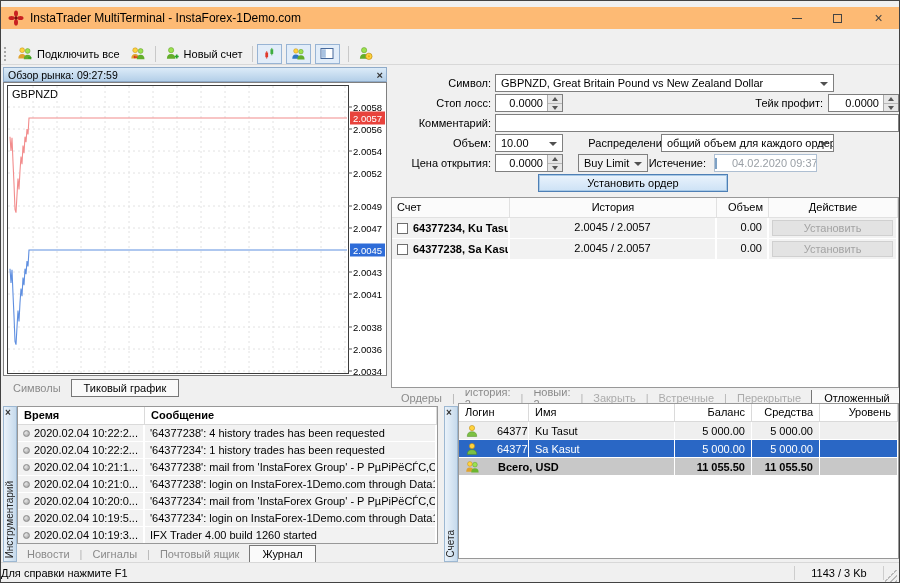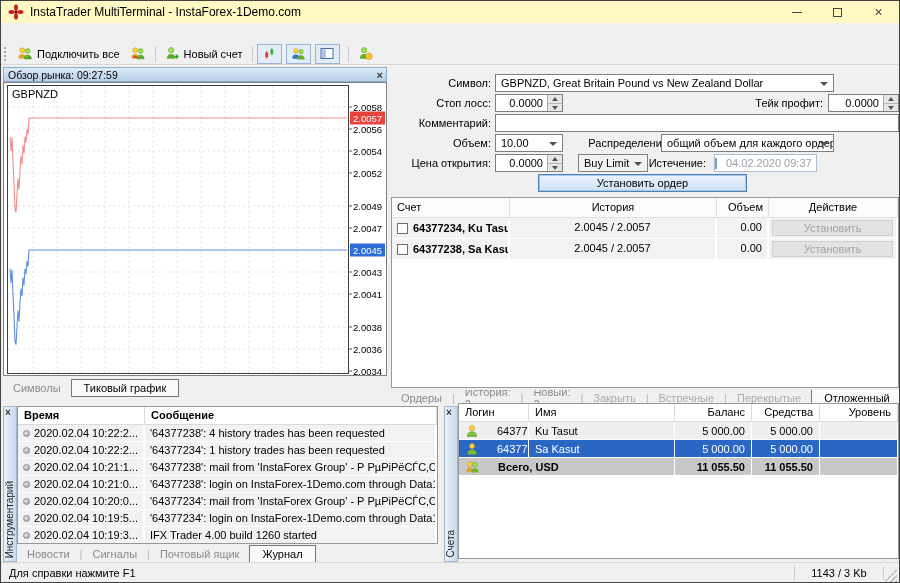--- a/index.html
+++ b/index.html
@@ -1,20 +1,20 @@
 <!DOCTYPE html>
 <html><head>
 <meta charset="utf-8">
 <style>
   html,body{margin:0;padding:0;background:#9a9a9a;}
   *{box-sizing:border-box;}
   .win{position:relative;width:900px;height:583px;background:#f0f0f0;border:1px solid #424242;
        font-family:"Liberation Sans",sans-serif;font-size:11px;color:#000;overflow:hidden;}
   
-  .titlebar{position:absolute;left:0;top:0;width:100%;height:22px;background:#fef9c3;display:flex;align-items:center;}
+  .titlebar{position:absolute;left:0;top:6px;width:100%;height:22px;background:#fdba74;display:flex;align-items:center;}
   .app-logo{margin:0 2px 0 7px;width:16px;height:16px;}
   .title-text{margin-left:4px;font-size:12px;}
   .win-btns{position:absolute;right:0;top:0;height:22px;display:flex;}
   .win-btn{width:41px;height:22px;display:flex;align-items:center;justify-content:center;}
   .glyph-min{width:10px;height:1px;background:#444;}
   .glyph-max{width:9px;height:9px;border:1px solid #444;}
   .glyph-close{font-size:14px;color:#444;line-height:10px;}
   
   .menubar{position:absolute;left:0;top:22px;width:100%;height:20px;background:#f0f0f0;display:flex;align-items:center;padding-left:3px;border-bottom:1px solid #e6e6e6;}
   .menu-item{padding:2px 10px 3px 10px;}
@@ -39,24 +39,24 @@
   .flabel{position:absolute;text-align:right;line-height:18px;}
   .ctrl{position:absolute;height:18px;border:1px solid #7f7f7f;background:#fff;padding:1px 5px;line-height:14px;overflow:hidden;white-space:nowrap;}
   .combo{padding-right:18px;}
   .chev{position:absolute;right:5px;top:7px;width:0;height:0;border-left:4px solid transparent;border-right:4px solid transparent;border-top:4px solid #505050;}
   .spinfield{padding-right:19px;text-align:right;}
   .spin-ud{position:absolute;right:0;top:0;bottom:0;width:15px;border-left:1px solid #ababab;display:flex;flex-direction:column;}
   .spin-ud div{flex:1;background:#e6e6e6;position:relative;}
   .spin-ud div:first-child{border-bottom:1px solid #b8b8b8;}
   .tri-up::after{content:"";position:absolute;left:4px;top:2px;border-left:3px solid transparent;border-right:3px solid transparent;border-bottom:4px solid #555;}
   .tri-dn::after{content:"";position:absolute;left:4px;top:2px;border-left:3px solid transparent;border-right:3px solid transparent;border-top:4px solid #555;}
-  .datefield{display:flex;align-items:center;gap:9px;padding:1px 0;color:#9aa0a6;}
+  .datefield{display:flex;align-items:center;gap:15px;padding:1px 0;color:#9aa0a6;}
   .datebox{width:11px;height:11px;border:1px solid #7ea1c4;background:#fff;}
   .calbtn{margin-left:auto;display:flex;align-items:center;gap:2px;}
-  .submit-btn{position:absolute;left:537px;top:173px;width:209px;height:18px;background:linear-gradient(#eaf3fc,#cde2f6);
+  .submit-btn{position:absolute;left:537px;top:173px;width:190px;height:18px;background:linear-gradient(#eaf3fc,#cde2f6);
               border:1px solid #4e7fb5;box-shadow:inset 0 0 0 1px #a6c8e6;text-align:center;line-height:16px;}
   
   .otable{position:absolute;left:390px;top:196px;width:508px;height:191px;background:#fff;border:1px solid #989898;overflow:hidden;}
   .o-hrow{display:grid;grid-template-columns:118px 207px 52px 1fr;height:20px;background:#fbfbfb;border-bottom:1px solid #e1e1e1;}
   .o-hcell{padding:3px 5px;border-right:1px solid #e1e1e1;overflow:hidden;}
   .o-row{display:grid;grid-template-columns:118px 207px 52px 1fr;height:20px;margin-bottom:1px;}
   .o-cell{background:#f2f2f2;padding:3px 5px;border-right:2px solid #fff;white-space:nowrap;overflow:hidden;}
   .o-acct{font-weight:bold;display:flex;align-items:center;gap:5px;}
   .cbx{width:11px;height:11px;border:1px solid #6e6e6e;background:#fff;flex:0 0 auto;}
   .o-btn{margin:1px 2px;background:#e3e3e3;color:#a3a3a3;text-align:center;line-height:15px;border:1px solid #d0d0d0;height:16px;}
@@ -79,21 +79,21 @@
   .a-hcell{padding:2px 6px;border-right:1px solid #dadada;overflow:hidden;}
   .a-hcell.num{text-align:right;}
   .a-row{display:grid;grid-template-columns:70px 146px 77px 68px 1fr;height:18px;}
   .a-cell{padding:2px 6px;border-right:1px solid #fff;border-bottom:1px solid #fff;white-space:nowrap;overflow:hidden;display:flex;align-items:center;gap:18px;}
   .a-cell.num{justify-content:flex-end;}
   .a-row.plain .a-cell{background:#efefef;}
   .a-row.sel .a-cell{background:#2a67c5;color:#fff;}
   .a-row.total .a-cell{background:#c8c8c8;font-weight:bold;}
   
   .statusbar{position:absolute;left:0;top:561px;width:100%;height:21px;background:#f0f0f0;border-top:1px solid #d8d8d8;display:flex;align-items:center;}
-  .sb-left{flex:1;padding-left:8px;}
+  .sb-left{flex:1;}
   .sb-div{width:1px;height:14px;background:#cdcdcd;}
   .sb-count{width:88px;text-align:center;}
   .sb-grip{width:13px;height:13px;margin:4px 2px 0 0;background:
       linear-gradient(135deg,transparent 50%,#b9b9b9 50%,#b9b9b9 57%,transparent 57%,transparent 71%,#b9b9b9 71%,#b9b9b9 78%,transparent 78%,transparent 92%,#b9b9b9 92%);}
   svg{display:block;}
 </style>
 </head>
 <body>
 
 <div class="win">

